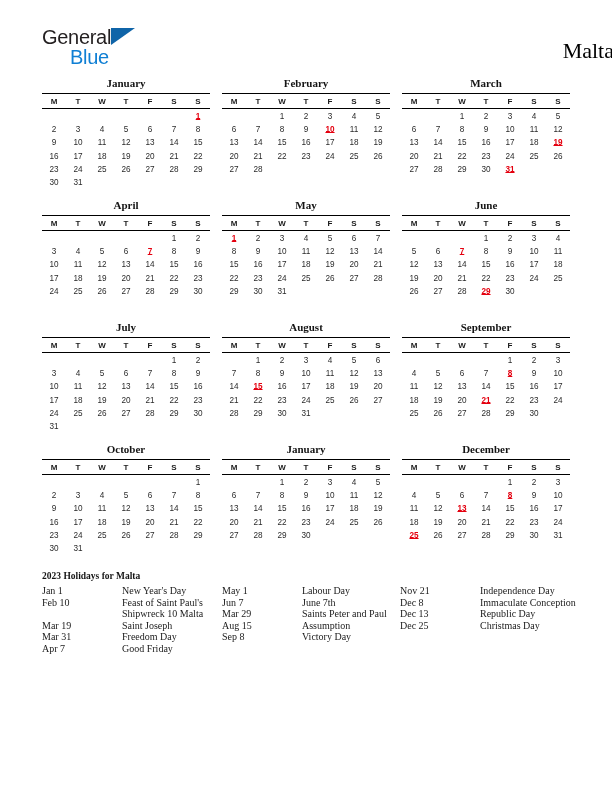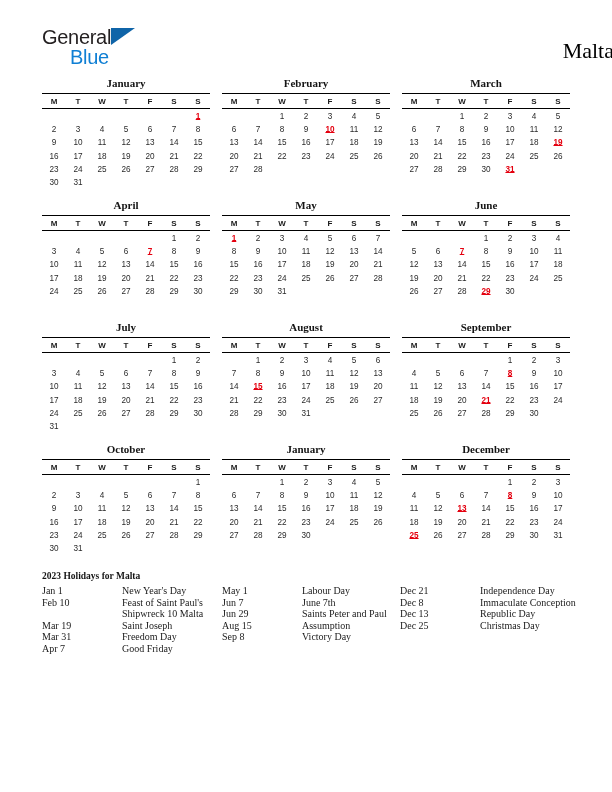--- a/index.html
+++ b/index.html
@@ -819,35 +819,35 @@
       <div class="legend-col">
         <div class="legend-item">
           <span class="legend-date">May 1</span>
           <span class="legend-label">Labour Day</span>
         </div>
         <div class="legend-item">
           <span class="legend-date">Jun 7</span>
           <span class="legend-label">June 7th</span>
         </div>
         <div class="legend-item">
-          <span class="legend-date">Jun 29</span>
+          <span class="legend-date">Mar 29</span>
           <span class="legend-label">Saints Peter and Paul</span>
         </div>
         <div class="legend-item">
           <span class="legend-date">Aug 15</span>
           <span class="legend-label">Assumption</span>
         </div>
         <div class="legend-item">
           <span class="legend-date">Sep 8</span>
           <span class="legend-label">Victory Day</span>
         </div>
       </div>
       <div class="legend-col">
         <div class="legend-item">
-          <span class="legend-date">Dec 21</span>
+          <span class="legend-date">Nov 21</span>
           <span class="legend-label">Independence Day</span>
         </div>
         <div class="legend-item">
           <span class="legend-date">Dec 8</span>
           <span class="legend-label">Immaculate Conception</span>
         </div>
         <div class="legend-item">
           <span class="legend-date">Dec 13</span>
           <span class="legend-label">Republic Day</span>
         </div>

